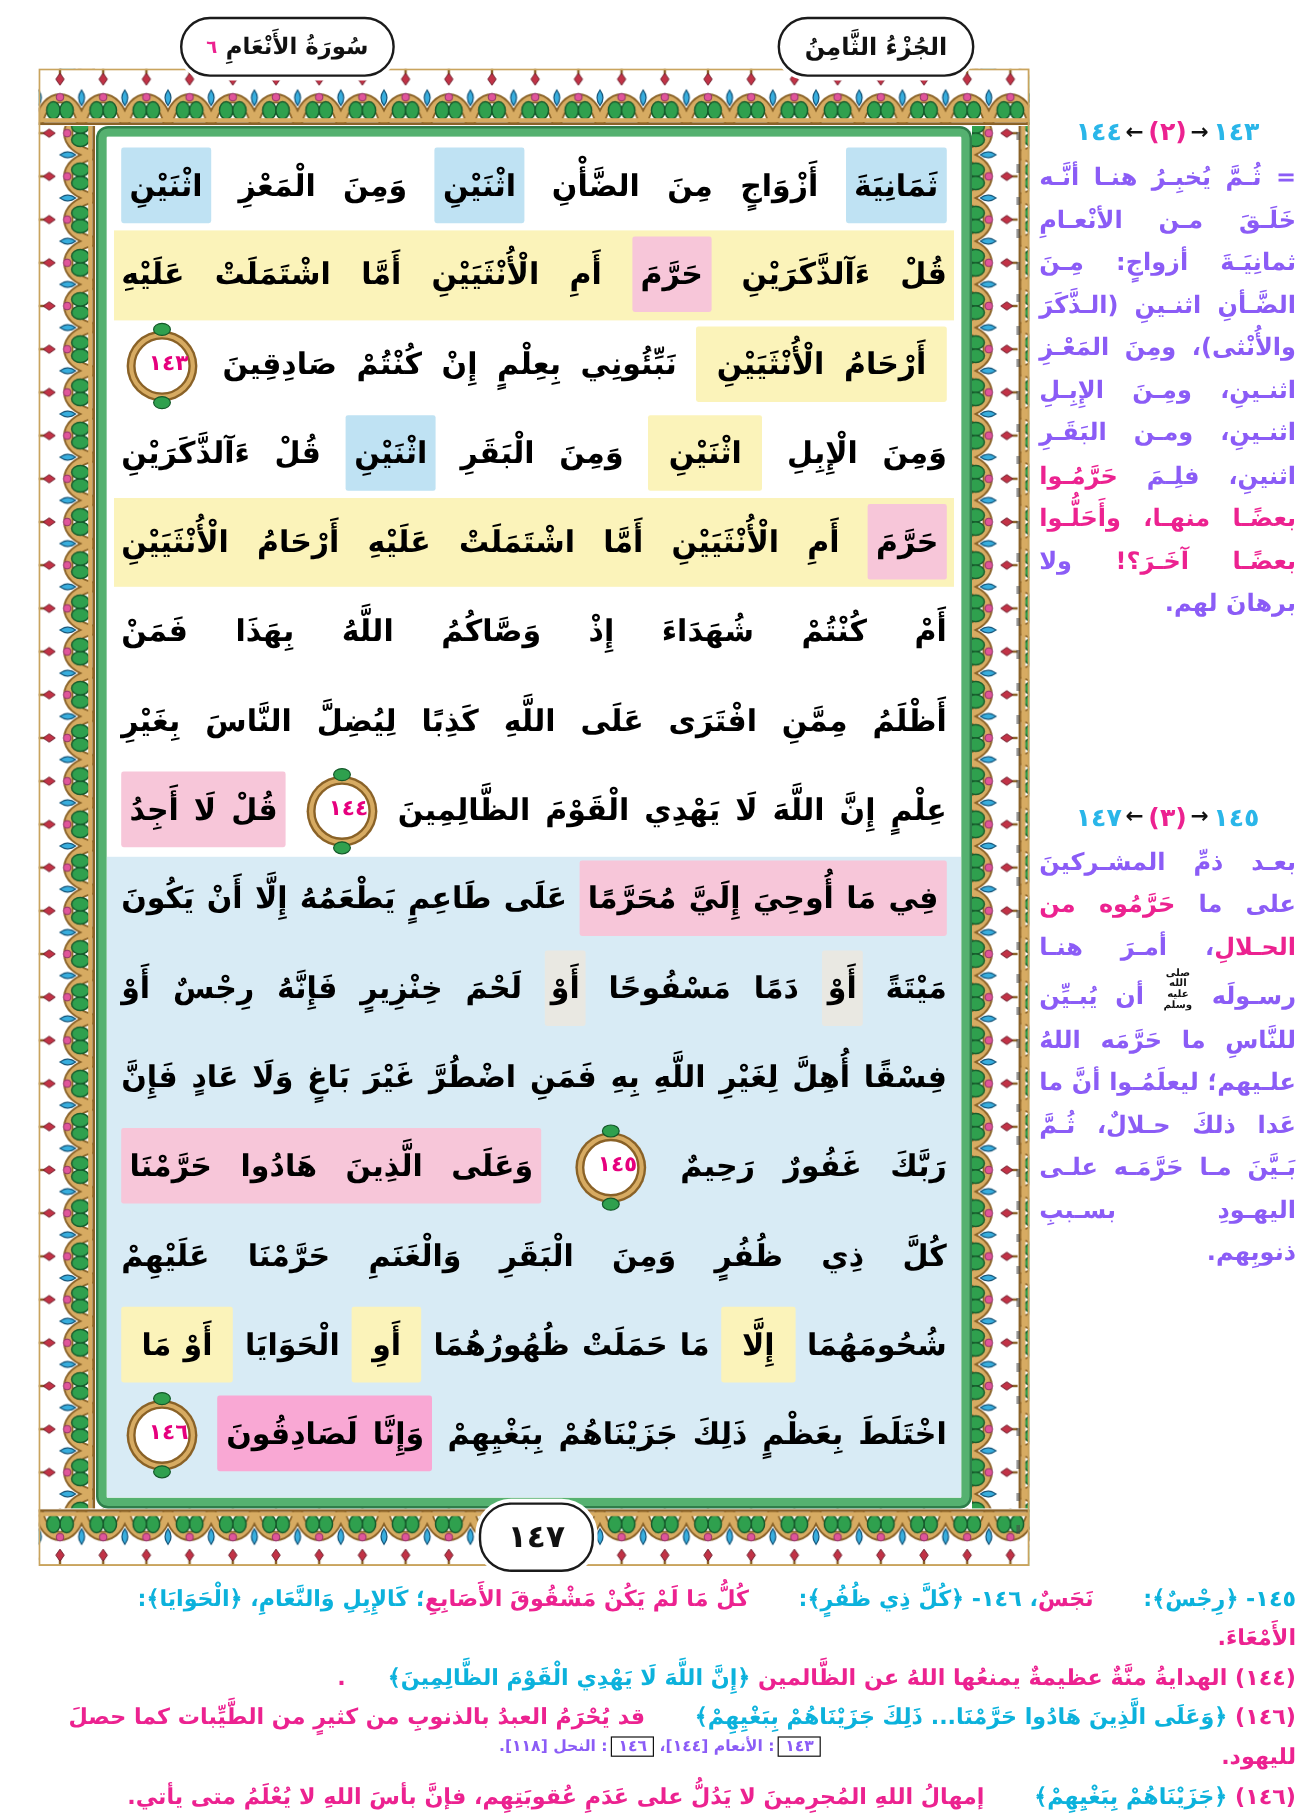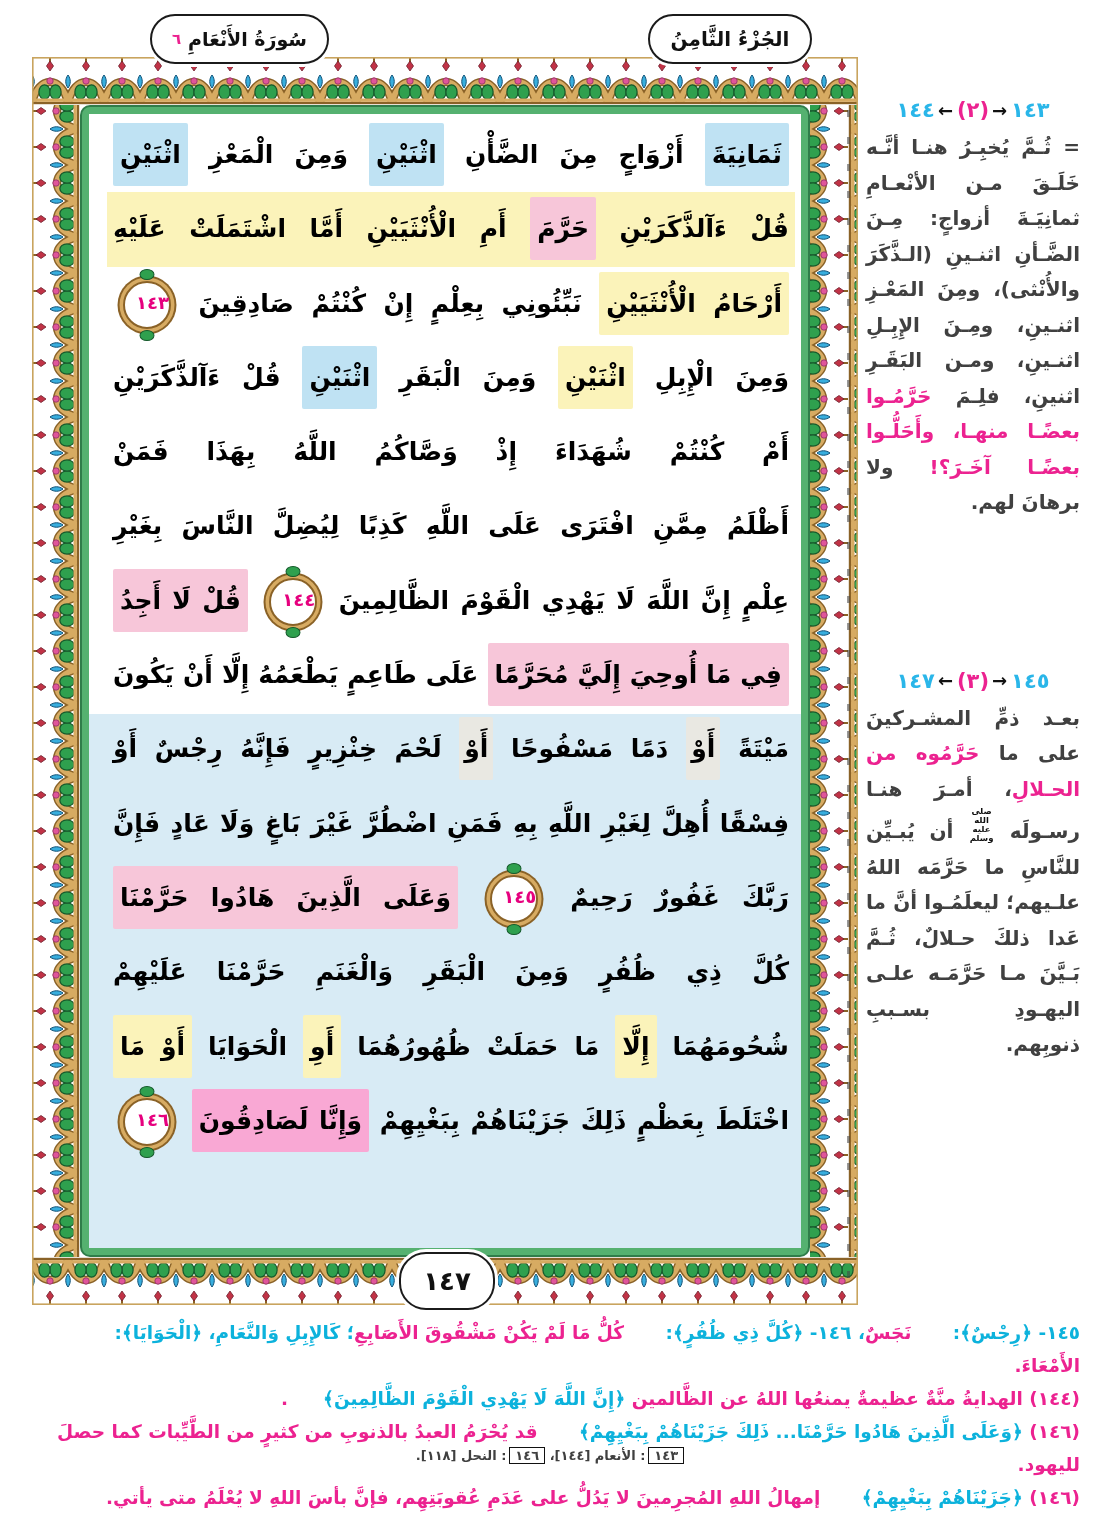--- a/index.html
+++ b/index.html
@@ -6,27 +6,27 @@
   body{width:1096px;height:1513px;position:relative;overflow:hidden;background:#fff;
        font-family:"DejaVu Sans",sans-serif;}
   
   .frame{position:absolute;left:32px;top:57px;width:826px;height:1248px;}
   .band-svg{position:absolute;left:0;top:0;}
   .greenframe{position:absolute;left:50px;top:50px;right:50px;bottom:50px;
       border:7px solid #55b170;border-radius:8px;
       box-shadow:0 0 0 2px #2f7d4a, inset 0 0 0 2px #2f7d4a;background:#fff;}
   .content{position:absolute;left:57px;top:57px;right:57px;bottom:57px;background:#fff;overflow:hidden;}
   .bluezone{position:absolute;left:0;right:0;top:600px;bottom:0;background:#d8ebf5;}
-  .qlines{position:absolute;left:6px;top:4px;right:6px;bottom:4px;margin-left:12px;}
+  .qlines{position:absolute;left:6px;top:4px;right:6px;bottom:4px;}
   .qline{height:74.3px;line-height:74.3px;direction:rtl;text-align:justify;text-align-last:justify;
       font-size:25px;font-weight:bold;color:#000;white-space:nowrap;padding:0 6px;}
   .qline.bg-yellow{background:#fbf3ba;}
   .seg{border-radius:2px;}
   .h-blue{background:#bfe2f3;padding:17px 7px;}
-  .h-yellow{background:#fbf3ba;padding:17px 7px;}
+  .h-yellow{background:#fbf3ba;padding:17px 17px;}
   .h-pink{background:#f7c6d9;padding:17px 7px;}
   .h-orange{background:#f9a8d4;padding:17px 7px;}
   .h-gray{background:#e9e8e2;padding:17px 5px;}
   .h-none{background:transparent;}
   
   .vmark{display:inline-block;width:44px;height:44px;border-radius:50%;background:#fff;
       border:2.5px solid #8a6227;box-shadow:0 0 0 3.5px #d7ab62,0 0 0 5.5px #8a6227;
       position:relative;vertical-align:middle;margin:0 10px;}
   .vmark::before,.vmark::after{content:"";position:absolute;left:50%;transform:translateX(-50%);
       width:13px;height:9px;border-radius:50%;background:#2fa04e;border:1.5px solid #14592a;}
@@ -41,21 +41,21 @@
   .surah-num{color:#ec2290;font-size:15px;}
   .pill-page{left:399px;top:1252px;width:92px;height:54px;font-size:26px;}
   
   .sidebar{position:absolute;left:866px;top:98px;width:214px;direction:rtl;}
   .sb-head{display:flex;direction:ltr;justify-content:center;align-items:center;gap:3px;
       font-size:21px;font-weight:bold;margin-bottom:8px;letter-spacing:1px;}
   .sb-body{font-size:20px;font-weight:bold;line-height:35.5px;text-align:justify;color:#141414;}
   .sb-section + .sb-section{margin-top:148px;}
   .c-cyan{color:#2ab6e9;}
   .c-magenta{color:#ec2290;}
-  .c-dark{color:#404040;}
+  .c-dark{color:#8b5cf6;}
   .c-arrow{color:#111;font-size:18px;}
   .saw{display:inline-block;width:27px;font-size:8.5px;line-height:9px;text-align:center;
       vertical-align:-3px;white-space:normal;color:#111;}
   
   .ticks{position:absolute;left:847px;top:110px;width:3px;height:1180px;
       background:repeating-linear-gradient(180deg,#444 0 7px,transparent 7px 27px);opacity:.55;}
   
   .footnotes{position:absolute;left:18px;top:1316px;width:1062px;direction:rtl;text-align:right;}
   .fnote{font-size:18.5px;font-weight:bold;line-height:33px;}
   .fnote .c-cyan{color:#0cb2dc;padding-left:35px;}
@@ -104,20 +104,21 @@
     <rect x="0.8" y="0.8" width="824.4" height="1246.4" fill="none" stroke="#c9a45e" stroke-width="1.6"></rect>
   </svg>
   <div class="greenframe"></div>
   <div class="content">
     <div class="bluezone"></div>
     <div class="qlines" id="quran-lines">
         <div class="qline"><span class="seg h-blue">ثَمَانِيَةَ</span> <span class="seg h-none">أَزْوَاجٍ مِنَ الضَّأْنِ</span> <span class="seg h-blue">اثْنَيْنِ</span> <span class="seg h-none">وَمِنَ الْمَعْزِ</span> <span class="seg h-blue">اثْنَيْنِ</span> </div>
         <div class="qline bg-yellow"><span class="seg h-none">قُلْ ءَآلذَّكَرَيْنِ</span> <span class="seg h-pink">حَرَّمَ</span> <span class="seg h-none">أَمِ الْأُنْثَيَيْنِ أَمَّا اشْتَمَلَتْ عَلَيْهِ</span> </div>
         <div class="qline"><span class="seg h-yellow">أَرْحَامُ الْأُنْثَيَيْنِ</span> <span class="seg h-none">نَبِّئُونِي بِعِلْمٍ إِنْ كُنْتُمْ صَادِقِينَ</span> <span class="vmark"><span class="vnum">١٤٣</span></span> </div>
         <div class="qline"><span class="seg h-none">وَمِنَ الْإِبِلِ</span> <span class="seg h-yellow">اثْنَيْنِ</span> <span class="seg h-none">وَمِنَ الْبَقَرِ</span> <span class="seg h-blue">اثْنَيْنِ</span> <span class="seg h-none">قُلْ ءَآلذَّكَرَيْنِ</span> </div>
+        <div class="qline bg-yellow"><span class="seg h-pink">حَرَّمَ</span> <span class="seg h-none">أَمِ الْأُنْثَيَيْنِ أَمَّا اشْتَمَلَتْ عَلَيْهِ أَرْحَامُ الْأُنْثَيَيْنِ</span> </div>
         <div class="qline"><span class="seg h-none">أَمْ كُنْتُمْ شُهَدَاءَ إِذْ وَصَّاكُمُ اللَّهُ بِهَذَا فَمَنْ</span> </div>
         <div class="qline"><span class="seg h-none">أَظْلَمُ مِمَّنِ افْتَرَى عَلَى اللَّهِ كَذِبًا لِيُضِلَّ النَّاسَ بِغَيْرِ</span> </div>
         <div class="qline"><span class="seg h-none">عِلْمٍ إِنَّ اللَّهَ لَا يَهْدِي الْقَوْمَ الظَّالِمِينَ</span> <span class="vmark"><span class="vnum">١٤٤</span></span> <span class="seg h-pink">قُلْ لَا أَجِدُ</span> </div>
         <div class="qline"><span class="seg h-pink">فِي مَا أُوحِيَ إِلَيَّ مُحَرَّمًا</span> <span class="seg h-none">عَلَى طَاعِمٍ يَطْعَمُهُ إِلَّا أَنْ يَكُونَ</span> </div>
         <div class="qline"><span class="seg h-none">مَيْتَةً</span> <span class="seg h-gray">أَوْ</span> <span class="seg h-none">دَمًا مَسْفُوحًا</span> <span class="seg h-gray">أَوْ</span> <span class="seg h-none">لَحْمَ خِنْزِيرٍ فَإِنَّهُ رِجْسٌ أَوْ</span> </div>
         <div class="qline"><span class="seg h-none">فِسْقًا أُهِلَّ لِغَيْرِ اللَّهِ بِهِ فَمَنِ اضْطُرَّ غَيْرَ بَاغٍ وَلَا عَادٍ فَإِنَّ</span> </div>
         <div class="qline"><span class="seg h-none">رَبَّكَ غَفُورٌ رَحِيمٌ</span> <span class="vmark"><span class="vnum">١٤٥</span></span> <span class="seg h-pink">وَعَلَى الَّذِينَ هَادُوا حَرَّمْنَا</span> </div>
         <div class="qline"><span class="seg h-none">كُلَّ ذِي ظُفُرٍ وَمِنَ الْبَقَرِ وَالْغَنَمِ حَرَّمْنَا عَلَيْهِمْ</span> </div>
         <div class="qline"><span class="seg h-none">شُحُومَهُمَا</span> <span class="seg h-yellow">إِلَّا</span> <span class="seg h-none">مَا حَمَلَتْ ظُهُورُهُمَا</span> <span class="seg h-yellow">أَوِ</span> <span class="seg h-none">الْحَوَايَا</span> <span class="seg h-yellow">أَوْ مَا</span> </div>
         <div class="qline"><span class="seg h-none">اخْتَلَطَ بِعَظْمٍ ذَلِكَ جَزَيْنَاهُمْ بِبَغْيِهِمْ</span> <span class="seg h-orange">وَإِنَّا لَصَادِقُونَ</span> <span class="vmark"><span class="vnum">١٤٦</span></span> </div>

